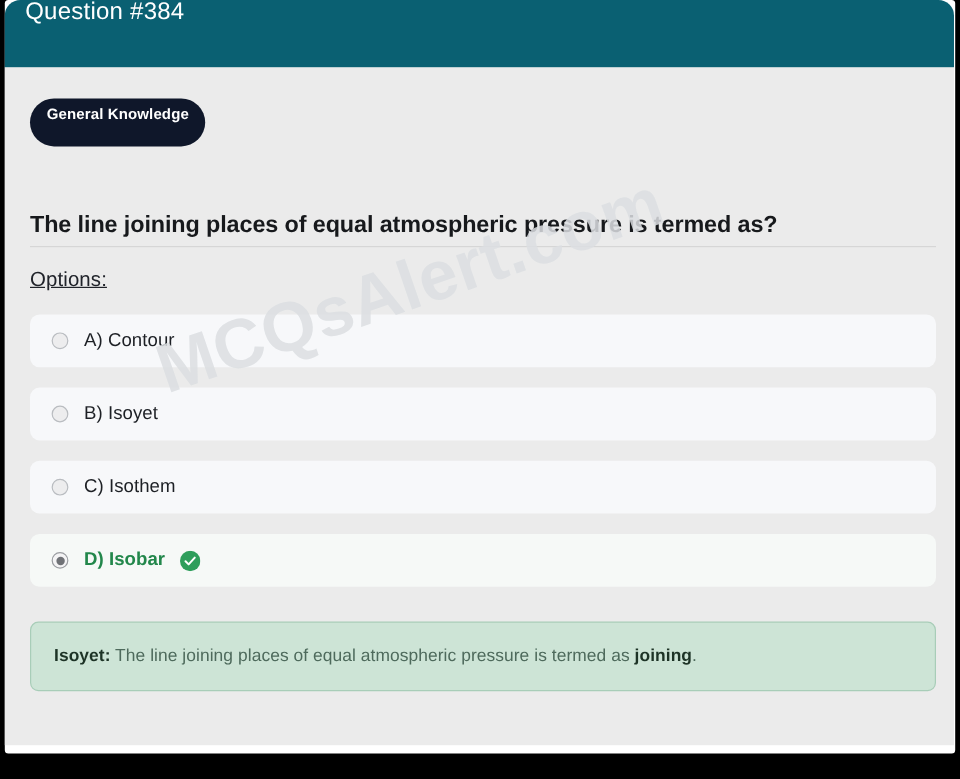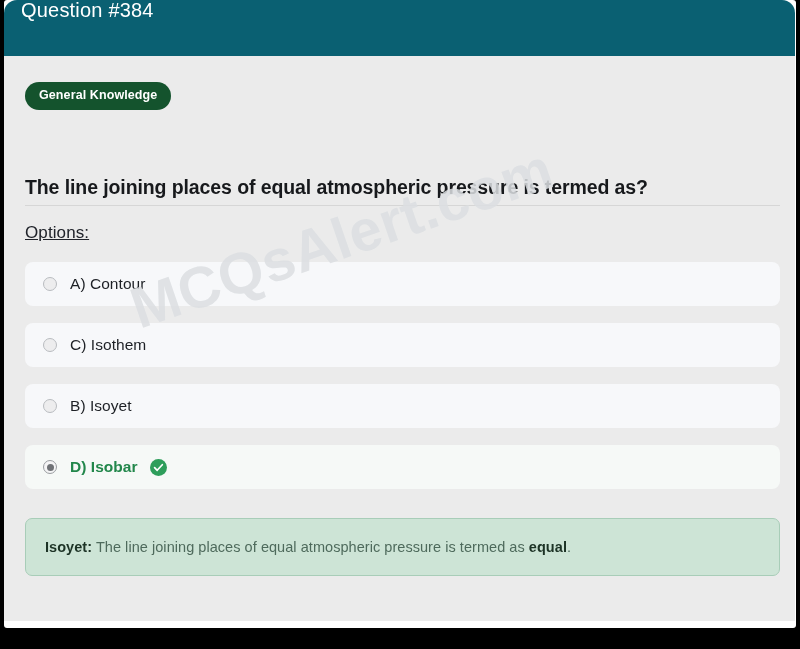--- a/index.html
+++ b/index.html
@@ -93,25 +93,25 @@
   }
 
   
   .badge-row {
     position: absolute;
     left: 21px;
     top: 26px;
   }
   .badge {
     display: inline-block;
-    background: #14532d;
+    background: #0f172a;
     color: #ffffff;
     font-size: 12.5px;
     font-weight: 700;
-    padding: 7px 14px 8px 14px;
+    padding: 7px 14px 20px 14px;
     border-radius: 30px;
     line-height: 1;
     letter-spacing: 0.1px;
     text-align: right;
   }
 
   
   .question {
     position: absolute;
     left: 21px;
@@ -278,42 +278,42 @@
 
       <div class="options">
 
         <div class="option">
           <span class="radio"></span>
           <span class="option-text">A) Contour</span>
         </div>
 
         <div class="option">
           <span class="radio"></span>
-          <span class="option-text">C) Isothem</span>
+          <span class="option-text">B) Isoyet</span>
         </div>
 
         <div class="option">
           <span class="radio"></span>
-          <span class="option-text">B) Isoyet</span>
+          <span class="option-text">C) Isothem</span>
         </div>
 
         <div class="option correct">
           <span class="radio checked"></span>
           <span class="option-text">D) Isobar</span>
           <span class="check-icon">
             <svg width="17" height="17" viewBox="0 0 17 17" xmlns="http://www.w3.org/2000/svg">
               <circle cx="8.5" cy="8.5" r="8.5" fill="#2e9e5b"></circle>
               <path d="M4.6 8.7 L7.2 11.3 L12.3 5.7" fill="none" stroke="#ffffff" stroke-width="1.7" stroke-linecap="round" stroke-linejoin="round"></path>
             </svg>
           </span>
         </div>
 
       </div>
 
       <div class="answer-box">
         <div class="answer-text">
-          <span class="answer-label">Isoyet:</span><span> The line joining places of equal atmospheric pressure is termed as </span><span class="answer-key">equal</span><span>.</span>
+          <span class="answer-label">Isoyet:</span><span> The line joining places of equal atmospheric pressure is termed as </span><span class="answer-key">joining</span><span>.</span>
         </div>
       </div>
 
     </div>
   </div>
 </div>
 
 </body></html>

